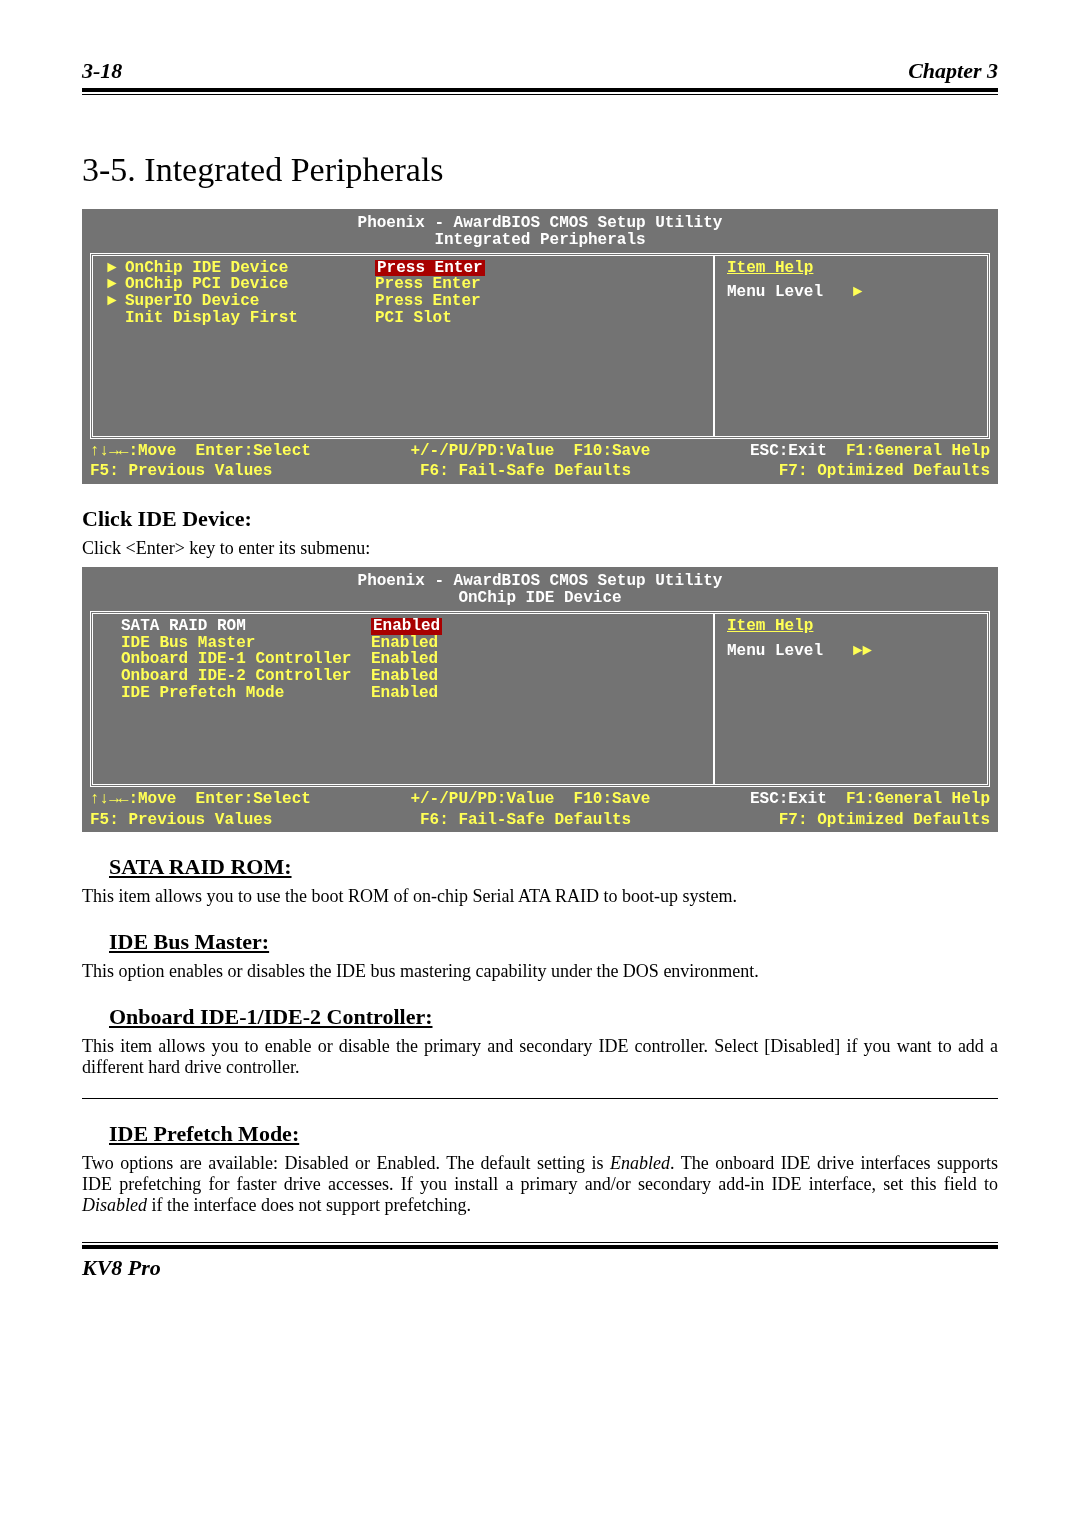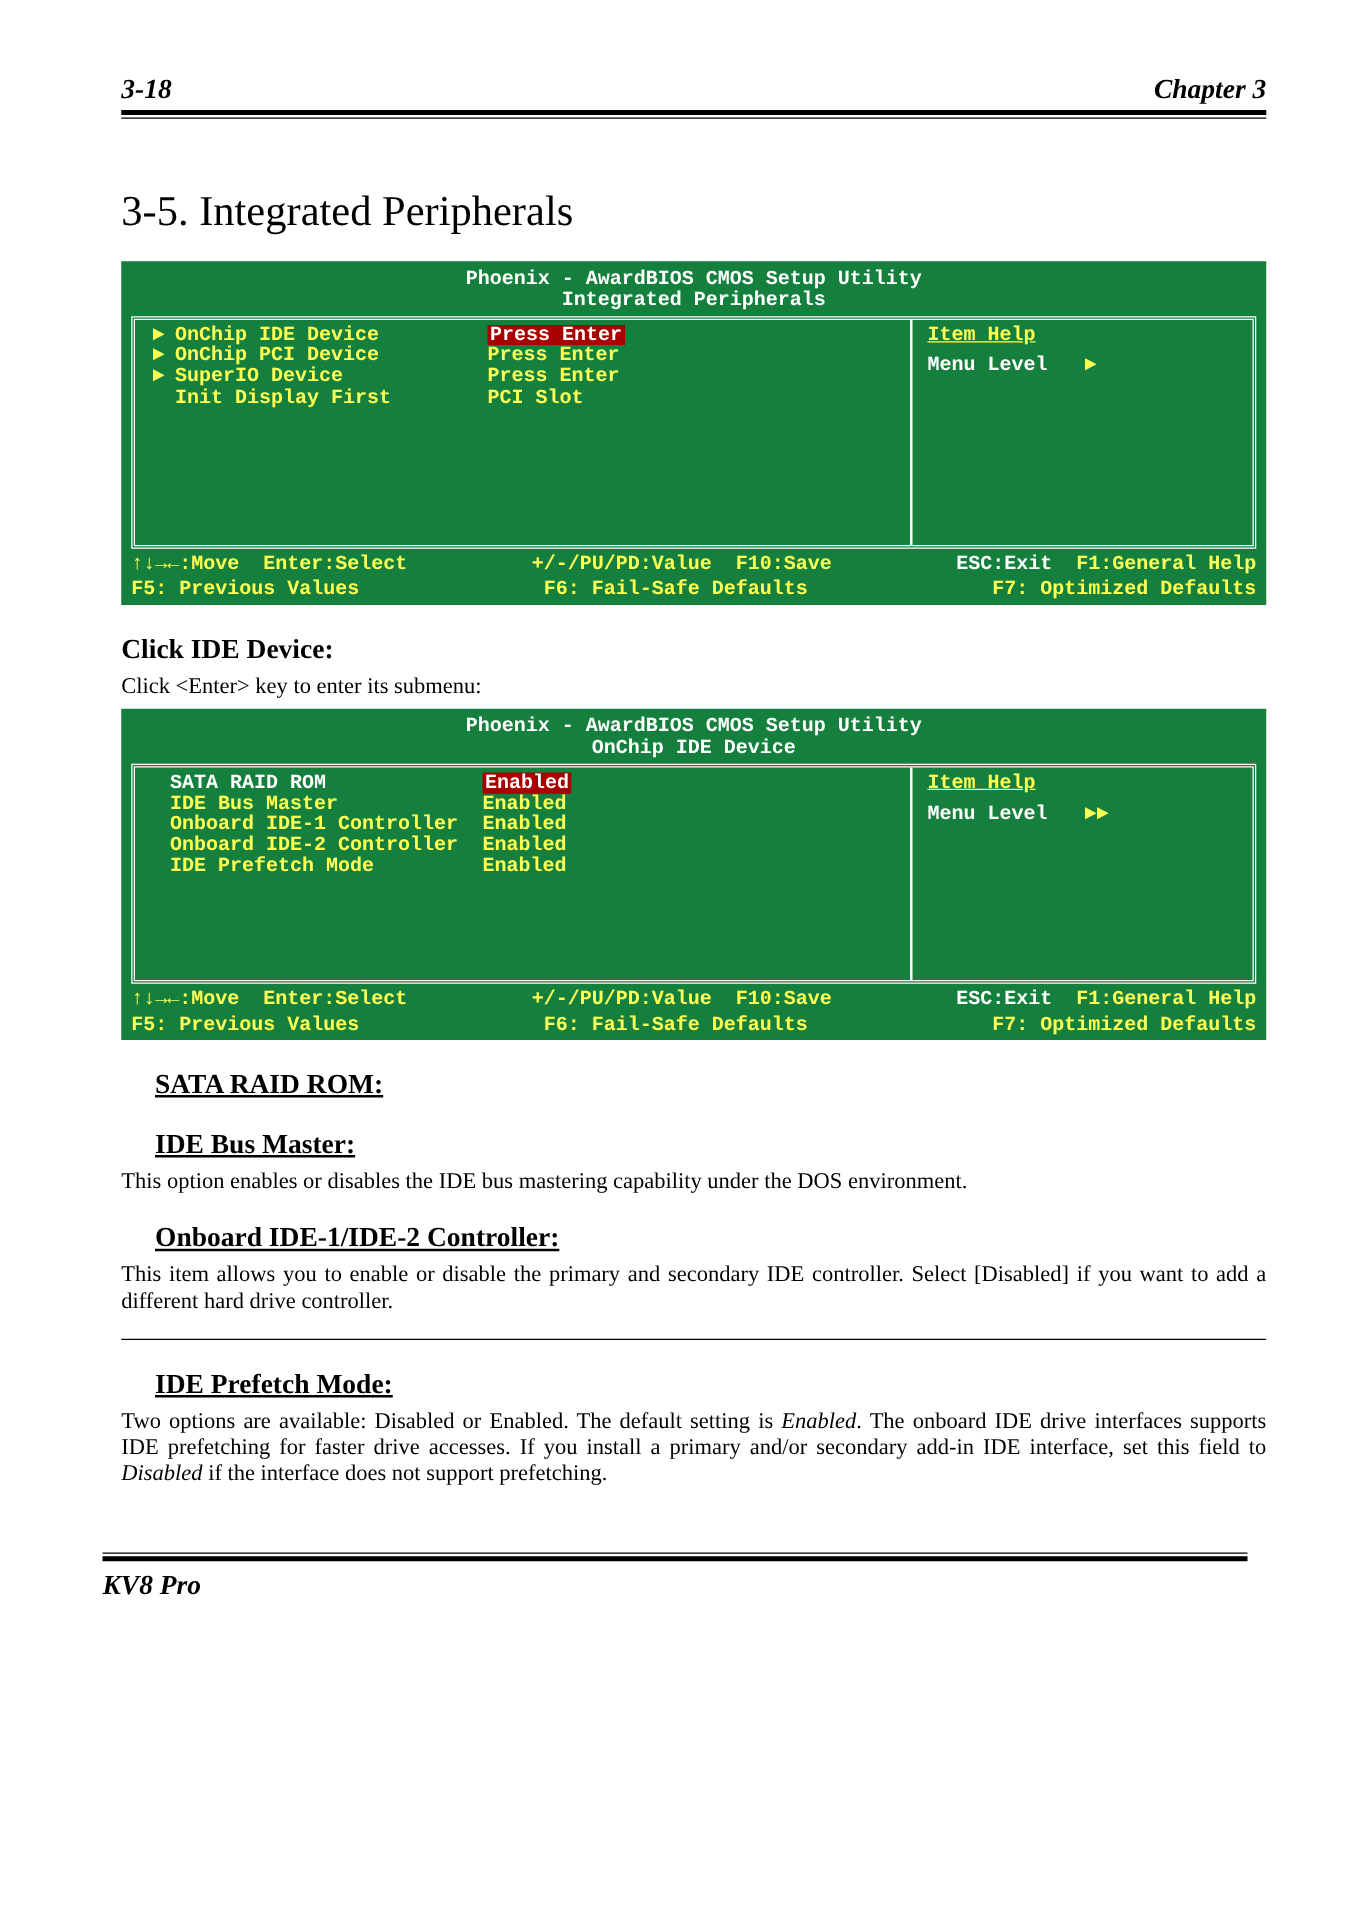--- a/index.html
+++ b/index.html
@@ -7,21 +7,21 @@
   body {
     width: 1080px;
     height: 1529px;
     background: #fff;
     font-family: "Times New Roman", Times, serif;
     color: #000;
     position: relative;
   }
   .page {
     position: absolute;
-    left: 97px;
+    left: 82px;
     top: 58px;
     width: 916px;
   }
   .hdr {
     display: flex;
     justify-content: space-between;
     font-style: italic;
     font-weight: bold;
     font-size: 22px;
     padding-bottom: 2px;
@@ -30,21 +30,21 @@
   .rule-thin  { border-top: 1px solid #000; margin-top: 2px; }
 
   h1.section {
     font-size: 34px;
     font-weight: normal;
     margin: 56px 0 20px 0;
   }
 
   
   .bios {
-    background: #15803d;
+    background: #737373;
     color: #fff;
     font-family: "Courier New", monospace;
     font-size: 16px;
     font-weight: bold;
     line-height: 1.05;
     padding: 6px 8px 4px 8px;
     position: relative;
   }
   .bios .title-line { text-align: center; color: #fff; white-space: pre; }
   .bios .sub-title  { text-align: center; color: #fff; white-space: pre; }
@@ -217,20 +217,21 @@
       <span class="seg"><span class="w">ESC:Exit</span>  <span>F1:General Help</span></span>
     </div>
     <div class="bios-foot">
       <span class="seg">F5: Previous Values</span>
       <span class="seg">F6: Fail-Safe Defaults</span>
       <span class="seg">F7: Optimized Defaults</span>
     </div>
   </div>
 
   <div class="heading u">SATA RAID ROM:</div>
+  <p class="body">This item allows you to use the boot ROM of on-chip Serial ATA RAID to boot-up system.</p>
 
   <div class="heading u">IDE Bus Master:</div>
   <p class="body">This option enables or disables the IDE bus mastering capability under the DOS environment.</p>
 
   <div class="heading u">Onboard IDE-1/IDE-2 Controller:</div>
   <p class="body">This item allows you to enable or disable the primary and secondary IDE controller. Select [Disabled] if you want to add a different hard drive controller.</p>
 
   <div class="sep"></div>
 
   <div class="heading u">IDE Prefetch Mode:</div>

